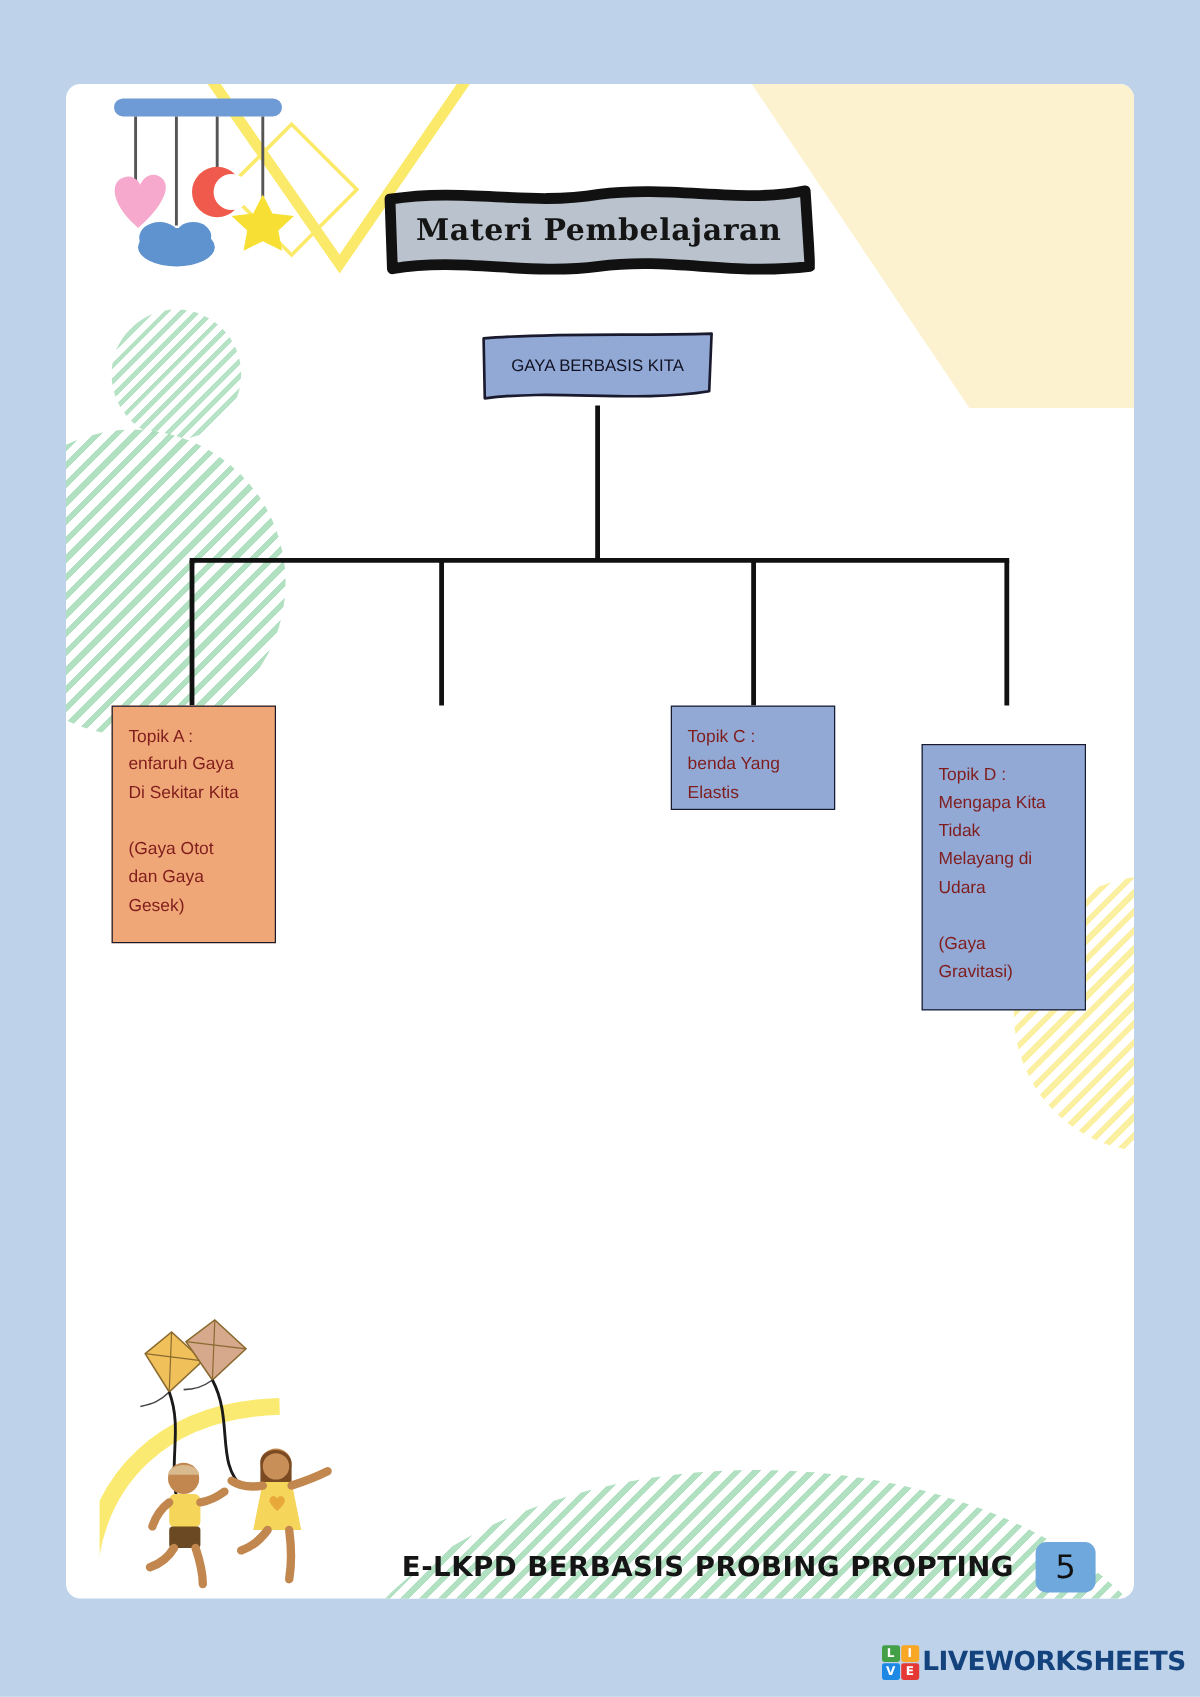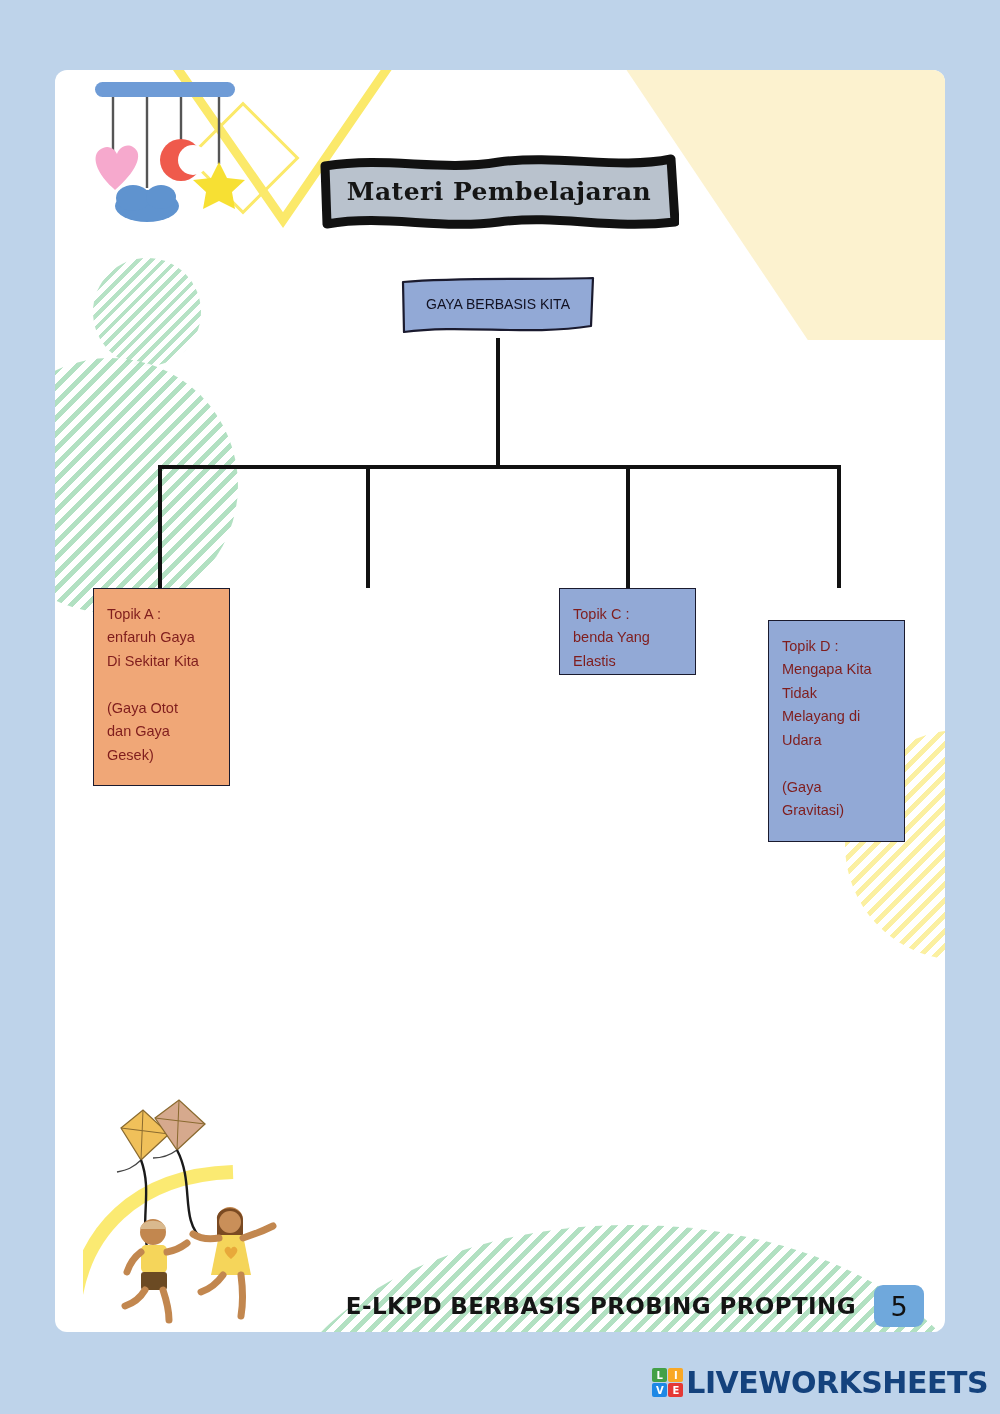--- a/index.html
+++ b/index.html
@@ -121,21 +121,21 @@
   #topicA{left:38px;  top:518px; width:137px; height:198px;}
   #topicB{left:245px; top:518px; width:137px; height:222px;}
   #topicC{left:504px; top:518px; width:137px; height:87px;}
   #topicD{left:713px; top:518px; width:137px; height:222px;margin-top:32px;}
 
   
   #footer{
     position:absolute;
     left:0; top:1210px; width:890px; height:52px;
     display:flex; align-items:center; justify-content:flex-end;
-    padding-right:21px;
+    padding-right:32px;
     box-sizing:border-box;
   }
   #footer-text{
     font-family:"DejaVu Sans", sans-serif;
     font-weight:bold;
     font-size:23px;
     color:#151515;
     letter-spacing:.4px;
     white-space:nowrap;
   }
@@ -165,21 +165,21 @@
   }
   #lws-grid span{
     display:flex;align-items:center;justify-content:center;
     font-family:"DejaVu Sans", sans-serif;
     font-weight:bold;font-size:10px;color:#fff;
     border-radius:2px;
   }
   #lws-word{
     font-family:"DejaVu Sans", sans-serif;
     font-weight:bold;
-    font-size:30px;
+    font-size:22px;
     color:#14427d;
     letter-spacing:-.5px;
   }
 </style>
 </head>
 <body>
 
 <div id="page">
 
   <div class="deco" id="cream-poly"></div>

